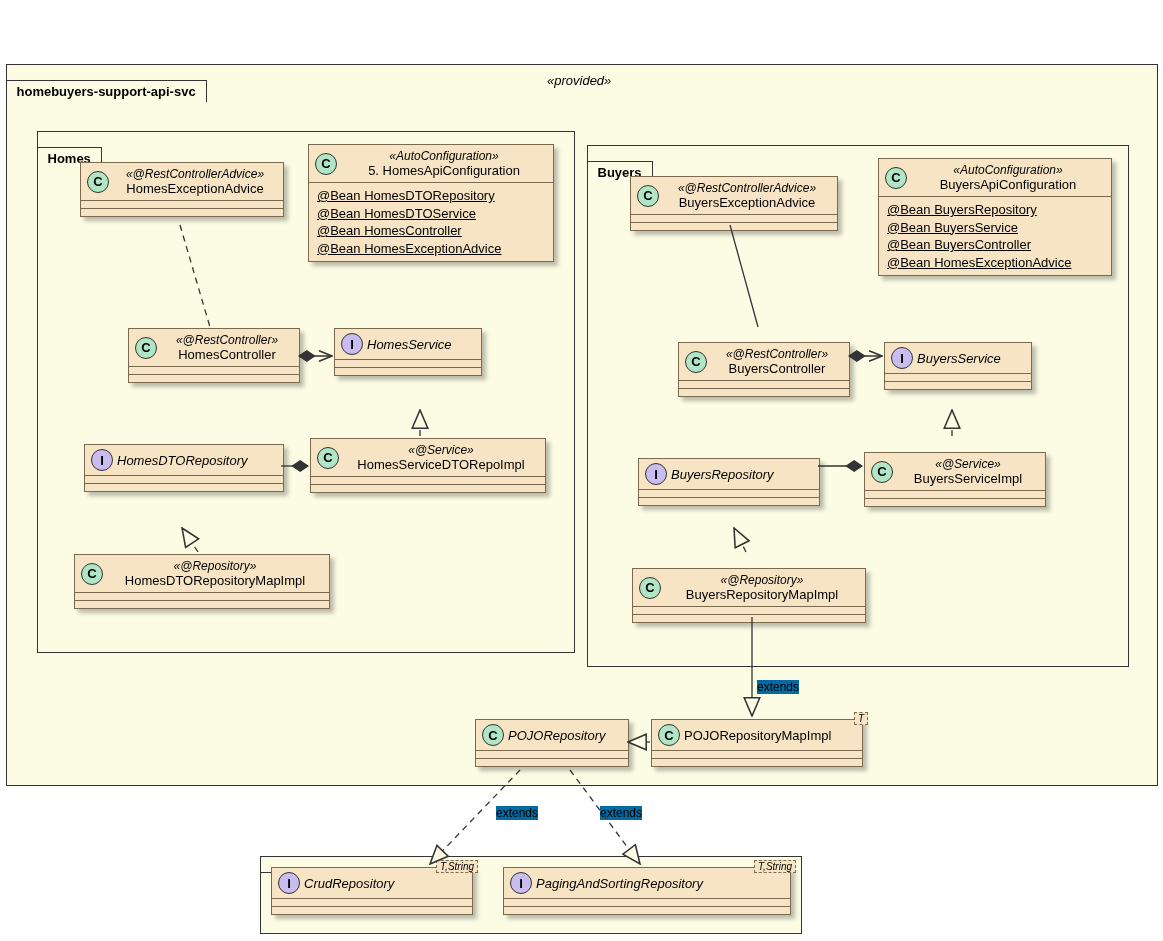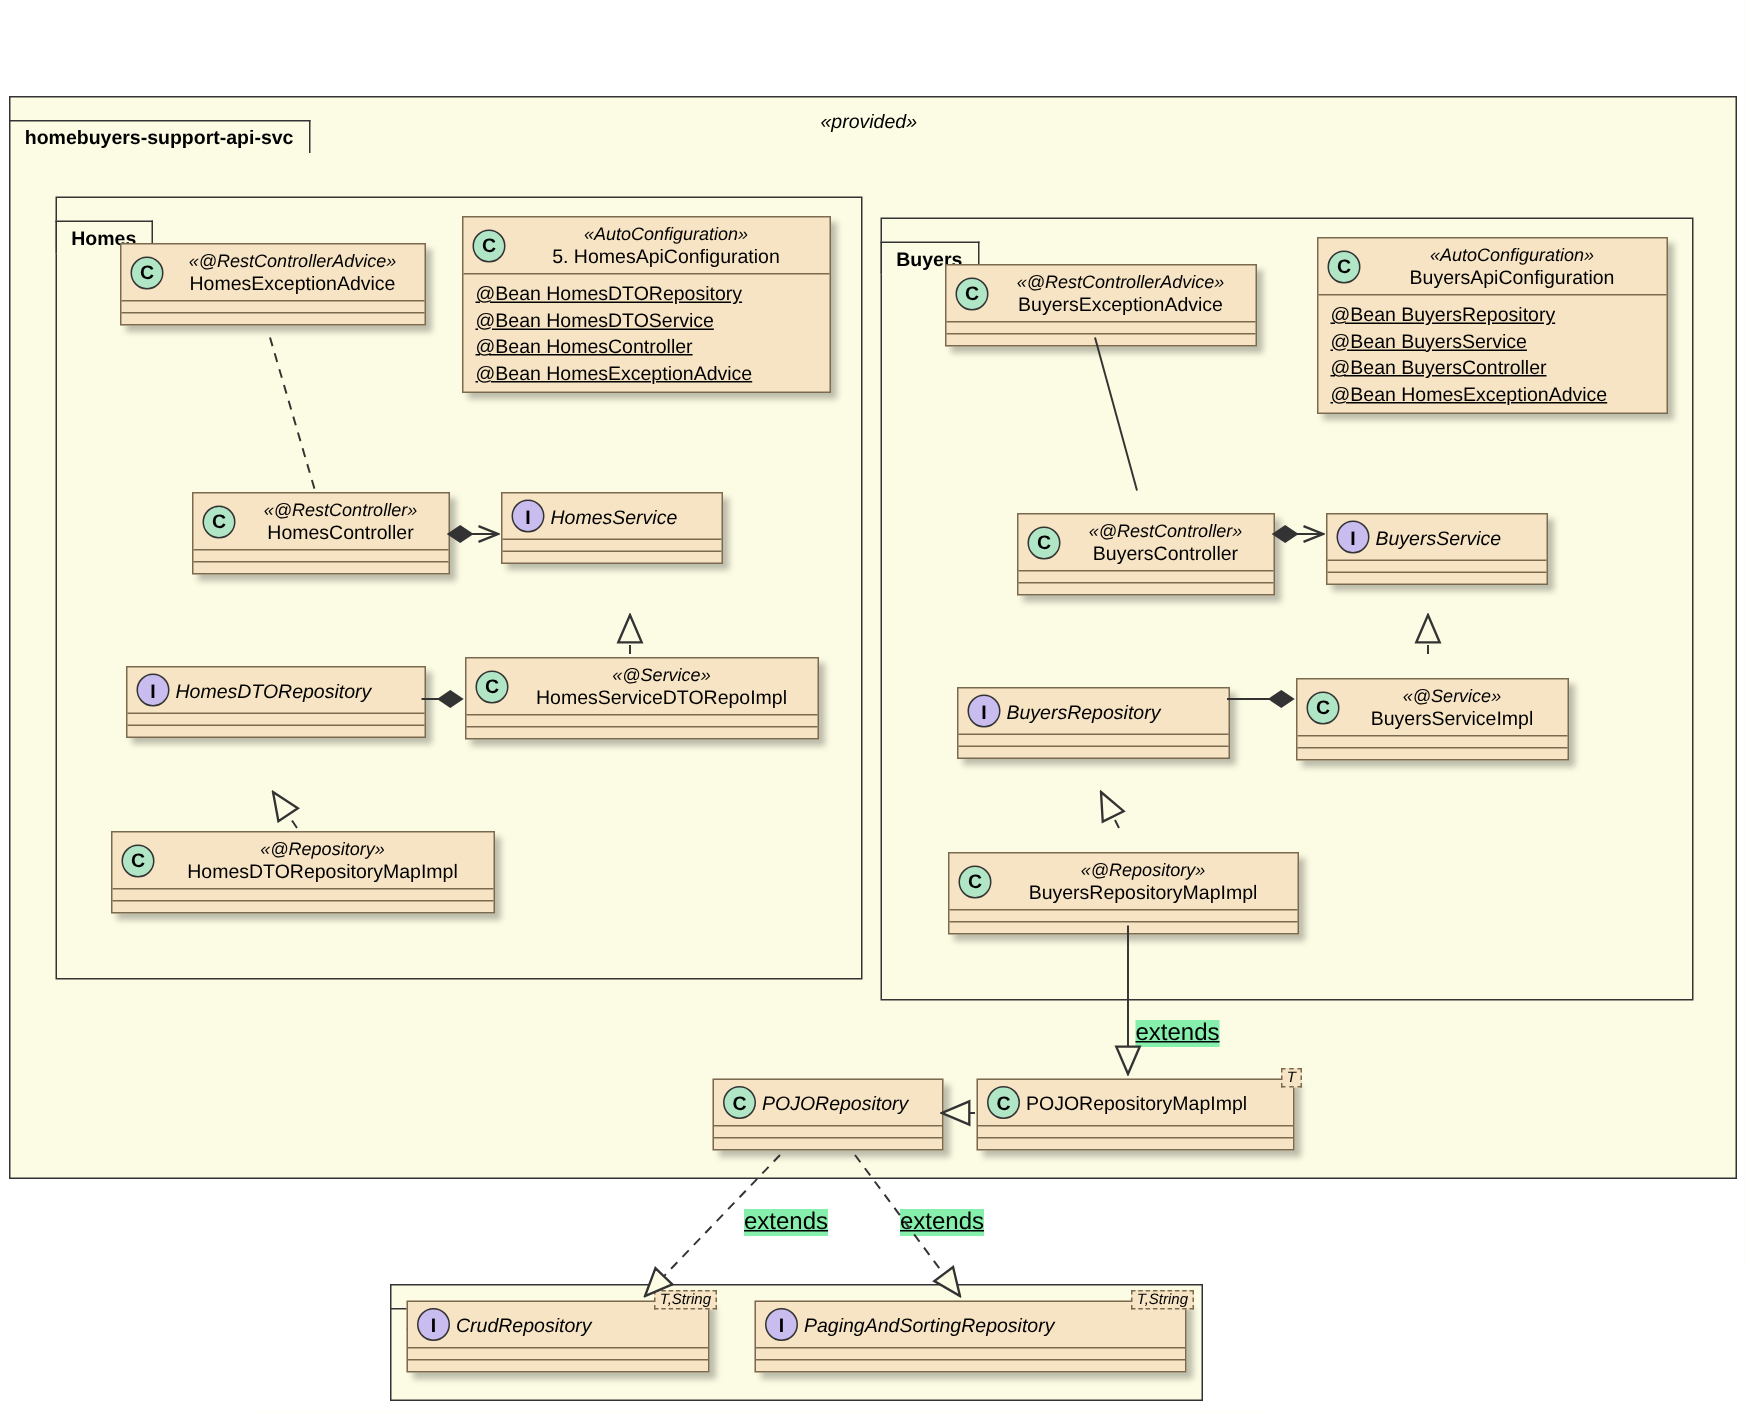--- a/index.html
+++ b/index.html
@@ -107,23 +107,22 @@
     padding: 0 3px;
   }
   svg.connectors {
     position: absolute;
     top: 0;
     left: 0;
     pointer-events: none;
   }
   .edge-label {
     position:absolute;
-    font-size:16px;
-    background: #86efac;
-    text-decoration: underline;
+    font-size:12px;
+    background: #0369a1;
   }
 </style>
 </head>
 <body>
 
 <div class="package" style="left:6px; top:64px; width:1150px; height:720px;">
   <div class="package-tab">homebuyers-support-api-svc</div>
   <div class="provided-label" style="left:540px; top:8px;">«provided»</div>
 
   <div class="package" style="left:30px; top:66px; width:536px; height:520px;">

